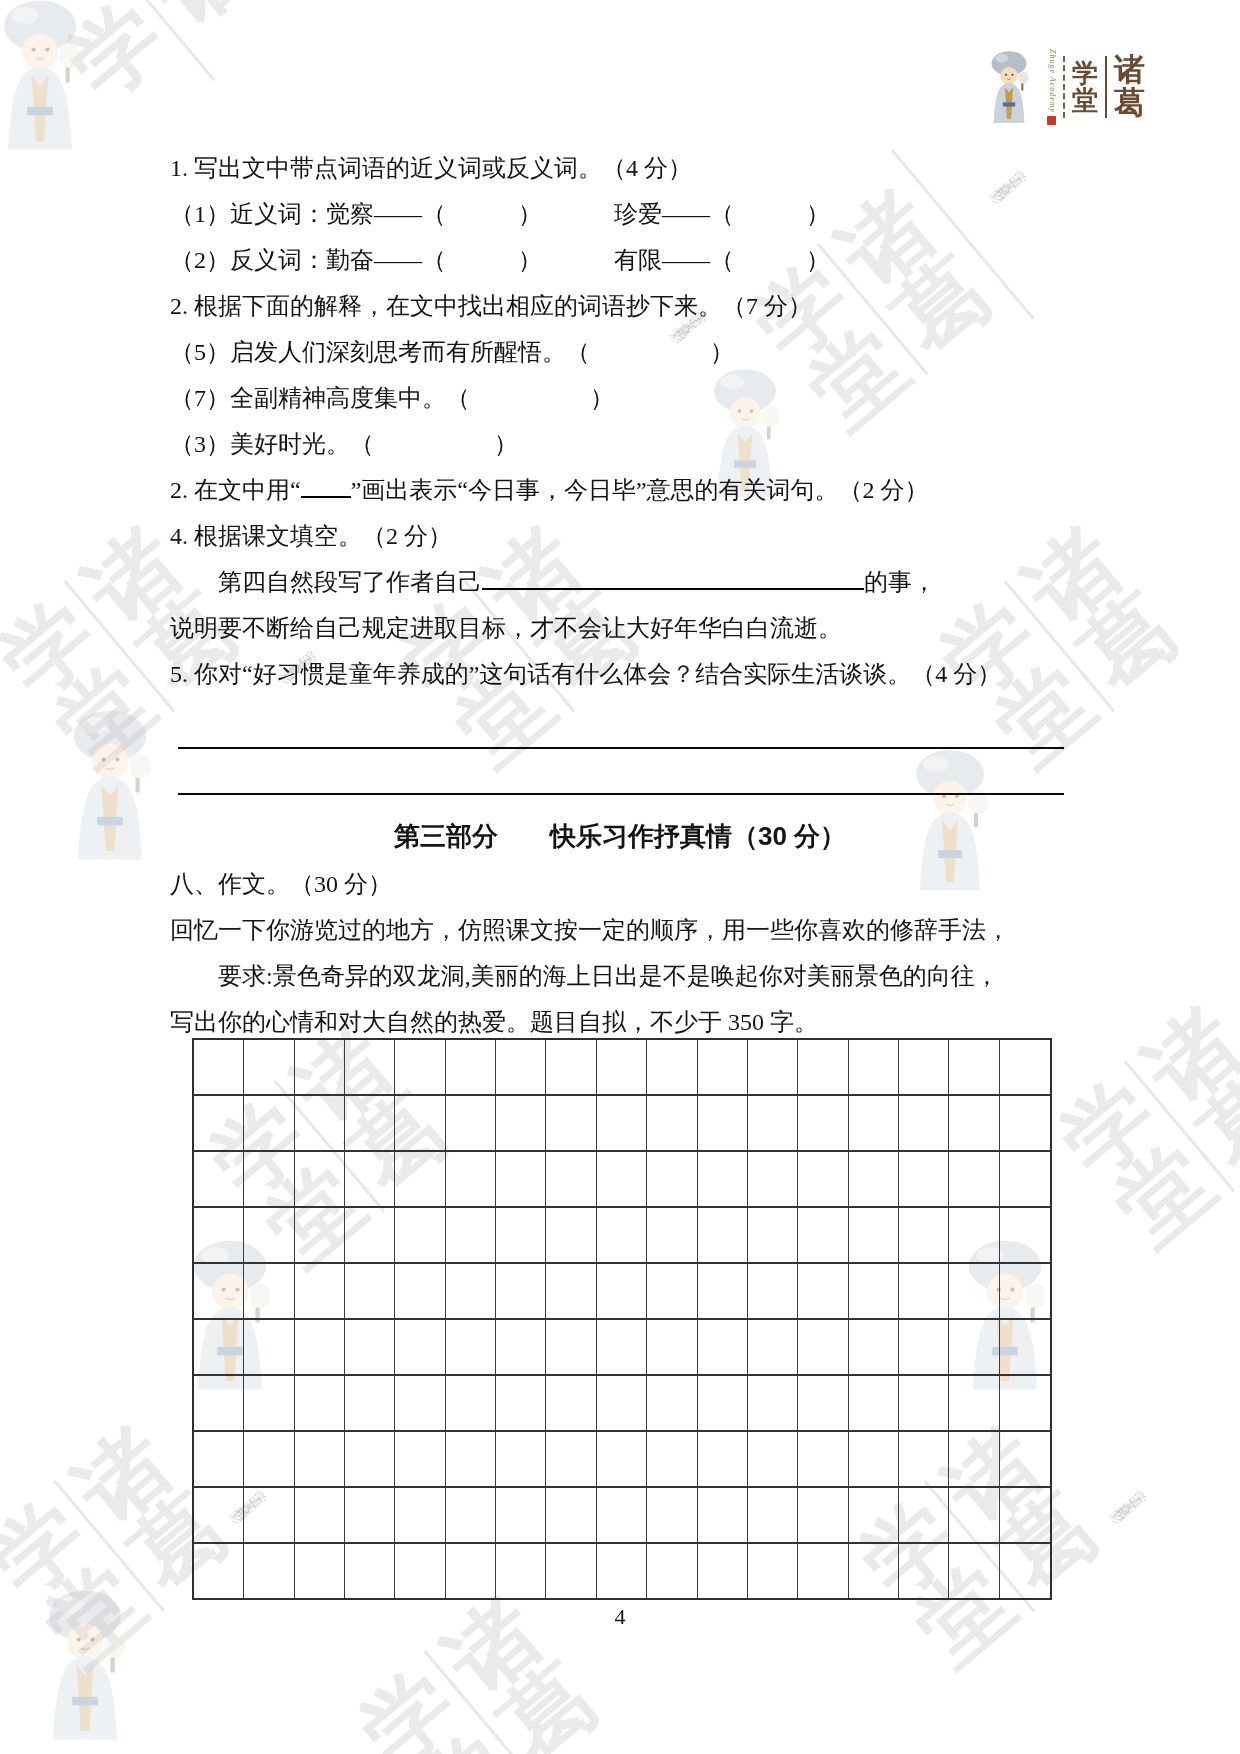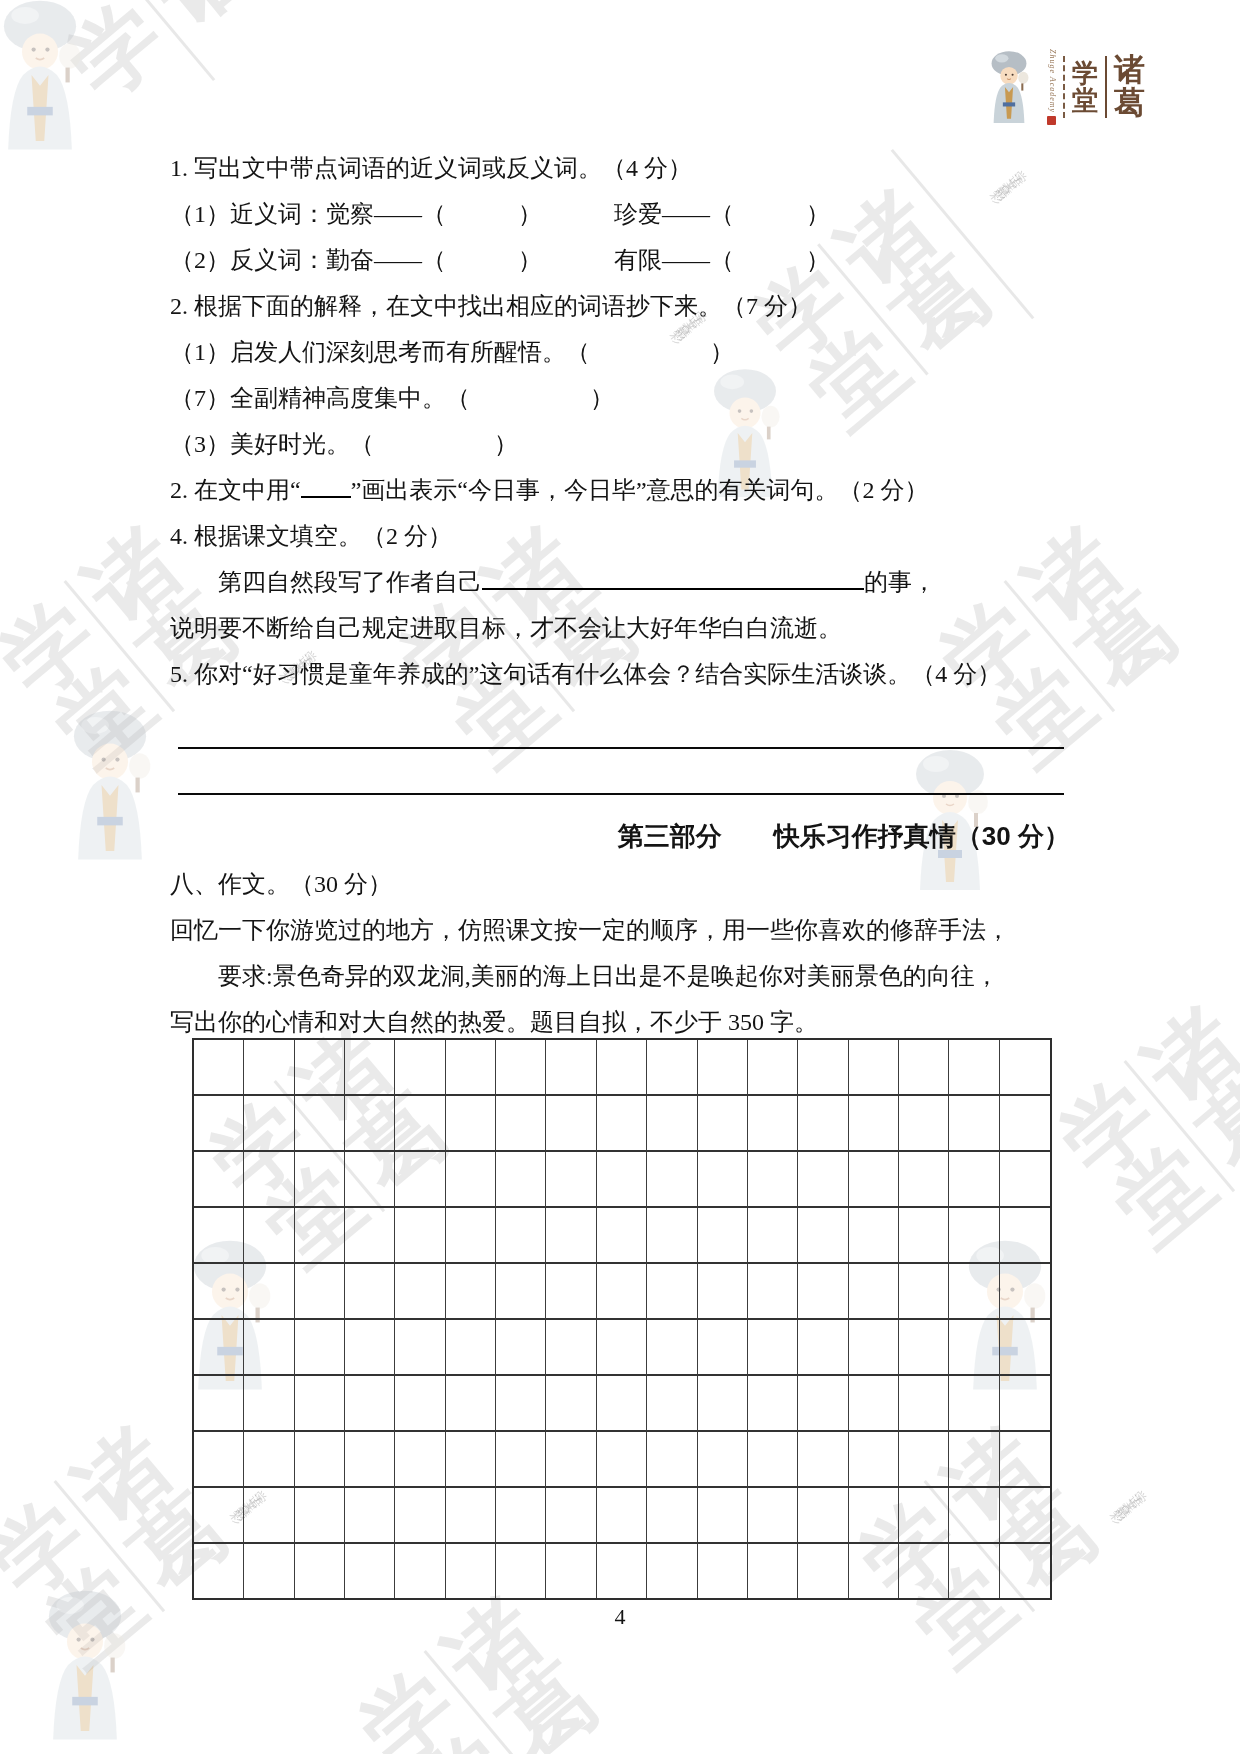--- a/index.html
+++ b/index.html
@@ -35,21 +35,21 @@
   
   .content{position:absolute;left:170px;top:145px;width:900px;z-index:3;
       font-size:24px;line-height:46px;}
   .line{height:46px;white-space:pre;}
   .indent{text-indent:48px;}
   .fill{display:inline-block;border-bottom:2px solid #000;height:6px;}
   .fill-short{width:50px;}
   .fill-long{width:382px;}
   .ans{height:44px;border-bottom:2px solid #0a0a0a;margin-left:8px;width:886px;}
   .ans.first{margin-top:6px;}
-  .sec{margin-top:16px;height:50px;line-height:50px;text-align:right;
+  .sec{margin-top:16px;height:50px;line-height:50px;text-align:center;
       font-family:"Liberation Sans","DejaVu Sans",sans-serif;font-weight:bold;font-size:26px;}
 
   
   .wgrid{position:absolute;left:192px;top:1038px;width:856px;z-index:2;
       display:grid;border:2px solid #2e2e2e;background:transparent;}
   .wgrid .cell{height:54px;border-right:1px solid #3c3c3c;border-bottom:2px solid #333333;}
 
   .pagenum{position:absolute;left:0;top:1604px;width:100%;text-align:center;
       font-size:22px;z-index:3;}
 </style>
@@ -232,21 +232,21 @@
       <span>诸</span>
       <span>葛</span>
     </div>
   </div>
 
   <div class="content">
     <div class="line">1. 写出文中带点词语的近义词或反义词。（4 分）</div>
     <div class="line">（1）近义词：觉察——（　　　）　　　珍爱——（　　　）</div>
     <div class="line">（2）反义词：勤奋——（　　　）　　　有限——（　　　）</div>
     <div class="line">2. 根据下面的解释，在文中找出相应的词语抄下来。（7 分）</div>
-    <div class="line">（1）启发人们深刻思考而有所醒悟。（　　　　　）</div>
+    <div class="line">（5）启发人们深刻思考而有所醒悟。（　　　　　）</div>
     <div class="line">（7）全副精神高度集中。（　　　　　）</div>
     <div class="line">（3）美好时光。（　　　　　）</div>
     <div class="line"><span>2. 在文中用“</span><span class="fill fill-short"></span><span>”画出表示“今日事，今日毕”意思的有关词句。（2 分）</span></div>
     <div class="line">4. 根据课文填空。（2 分）</div>
     <div class="line indent"><span>第四自然段写了作者自己</span><span class="fill fill-long"></span><span>的事，</span></div>
     <div class="line">说明要不断给自己规定进取目标，才不会让大好年华白白流逝。</div>
     <div class="line">5. 你对“好习惯是童年养成的”这句话有什么体会？结合实际生活谈谈。（4 分）</div>
     <div class="ans first"></div>
     <div class="ans"></div>
     <div class="sec">第三部分　　快乐习作抒真情（30 分）</div>

